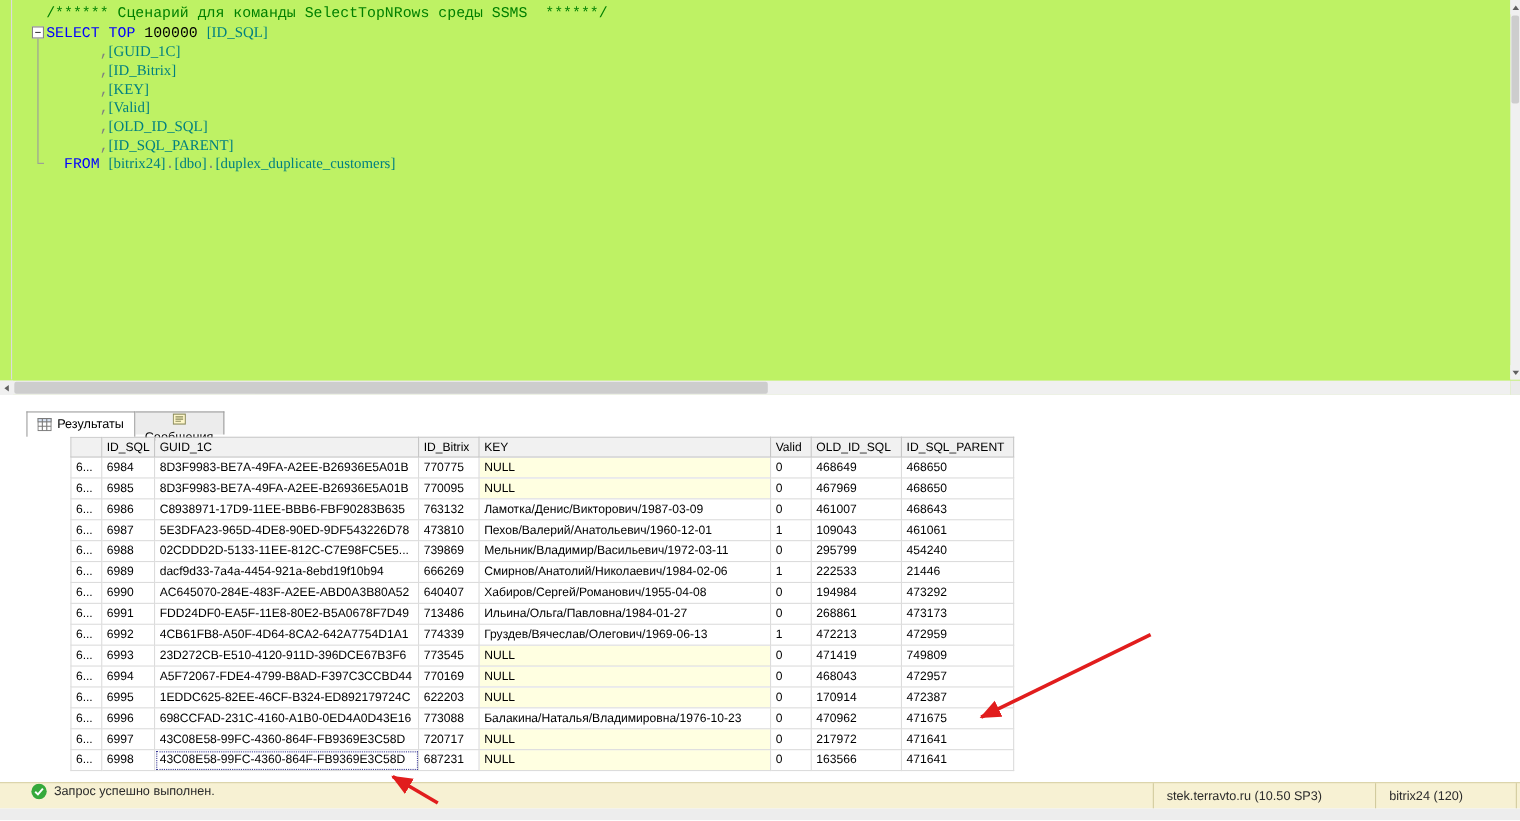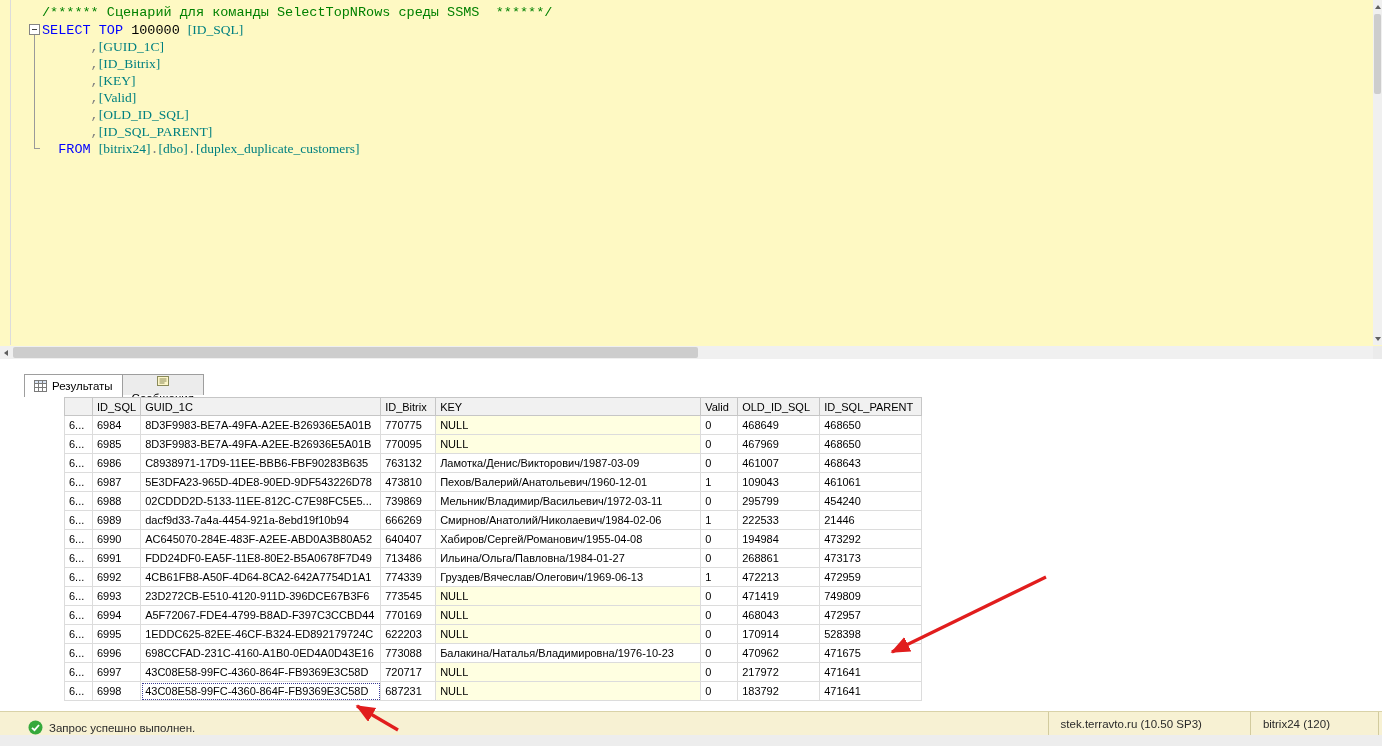--- a/index.html
+++ b/index.html
@@ -2,21 +2,21 @@
 <html style="--keyword-blue: #0000ff; --comment-green: #008000; --identifier-teal: #008080; --operator-gray: #808080; --null-cell-bg: #ffffe1; --status-bar-bg: #f7f1d3; --annotation-red: #e11d1d; --success-green: #36a93c;"><head>
 <meta charset="utf-8">
 <style>
   html,body{margin:0;padding:0;background:#fff;}
   .screen{
     position:relative;width:1382px;height:746px;background:#fff;overflow:hidden;
     font-family:"Liberation Sans", sans-serif;color:#000;
   }
 
   
-  .editor{position:absolute;left:0;top:0;width:1382px;height:359px;background:#fef9c3;}
+  .editor{position:absolute;left:0;top:0;width:1382px;height:359px;background:#bef264;}
   .gutter-line{position:absolute;left:10px;top:0;width:1px;height:345px;background:#dcdcdc;}
   .code{
     position:absolute;left:42px;top:4px;margin:0;
     font-family:"Liberation Mono", monospace;font-size:13.5px;line-height:17px;white-space:pre;
   }
   .code-line{height:17px;}
   .tok-cmt{color:var(--comment-green,#008000);}
   .tok-kw{color:var(--keyword-blue,#0000ff);}
   .tok-id{color:var(--identifier-teal,#008080);font-family:Liberation Serif, serif;}
   .tok-op{color:var(--operator-gray,#808080);}
@@ -69,21 +69,21 @@
     height:19px;border:1px solid #dcdcdc;padding:0 4px;
     white-space:nowrap;overflow:hidden;box-sizing:border-box;background:#fff;
   }
   td.null-cell{background:var(--null-cell-bg,#ffffe1);}
   td.selected-cell{outline:1px dotted #3c3c96;outline-offset:-2px;}
 
   
   .statusbar{
     position:absolute;left:0;top:711px;width:1382px;height:24px;
     background:var(--status-bar-bg,#f7f1d3);border-top:1px solid #d9d2a8;
-    display:flex;align-items:flex-end;font-size:11.5px;color:#2a2a2a;box-sizing:border-box;
+    display:flex;align-items:flex-start;font-size:11.5px;color:#2a2a2a;box-sizing:border-box;
   }
   .status-left{display:flex;align-items:center;gap:6px;padding-left:28px;}
   .status-right{margin-left:auto;display:flex;align-items:stretch;height:100%;gap:36px;}
   .status-seg{display:flex;align-items:center;padding:0 12px;border-left:1px solid #d2cb9e;white-space:nowrap;}
   .status-seg.partial{padding:0;width:3px;}
   .check{display:flex;align-items:center;}
 
   .bottom-strip{position:absolute;left:0;top:735px;width:1382px;height:11px;background:#ededed;}
 
   
@@ -288,21 +288,21 @@
               <td>472957</td>
             </tr>
             <tr>
               <td>6...</td>
               <td>6995</td>
               <td>1EDDC625-82EE-46CF-B324-ED892179724C</td>
               <td>622203</td>
               <td class="null-cell">NULL</td>
               <td>0</td>
               <td>170914</td>
-              <td>528398</td>
+              <td>472387</td>
             </tr>
             <tr>
               <td>6...</td>
               <td>6996</td>
               <td>698CCFAD-231C-4160-A1B0-0ED4A0D43E16</td>
               <td>773088</td>
               <td>Балакина/Наталья/Владимировна/1976-10-23</td>
               <td>0</td>
               <td>470962</td>
               <td>471675</td>
@@ -317,21 +317,21 @@
               <td>217972</td>
               <td>471641</td>
             </tr>
             <tr>
               <td>6...</td>
               <td>6998</td>
               <td class="selected-cell">43C08E58-99FC-4360-864F-FB9369E3C58D</td>
               <td>687231</td>
               <td class="null-cell">NULL</td>
               <td>0</td>
-              <td>183792</td>
+              <td>163566</td>
               <td>471641</td>
             </tr>
           </tbody>
       </table>
     </div>
   </div>
 
   <div class="statusbar">
     <div class="status-left">
       <span class="check">

